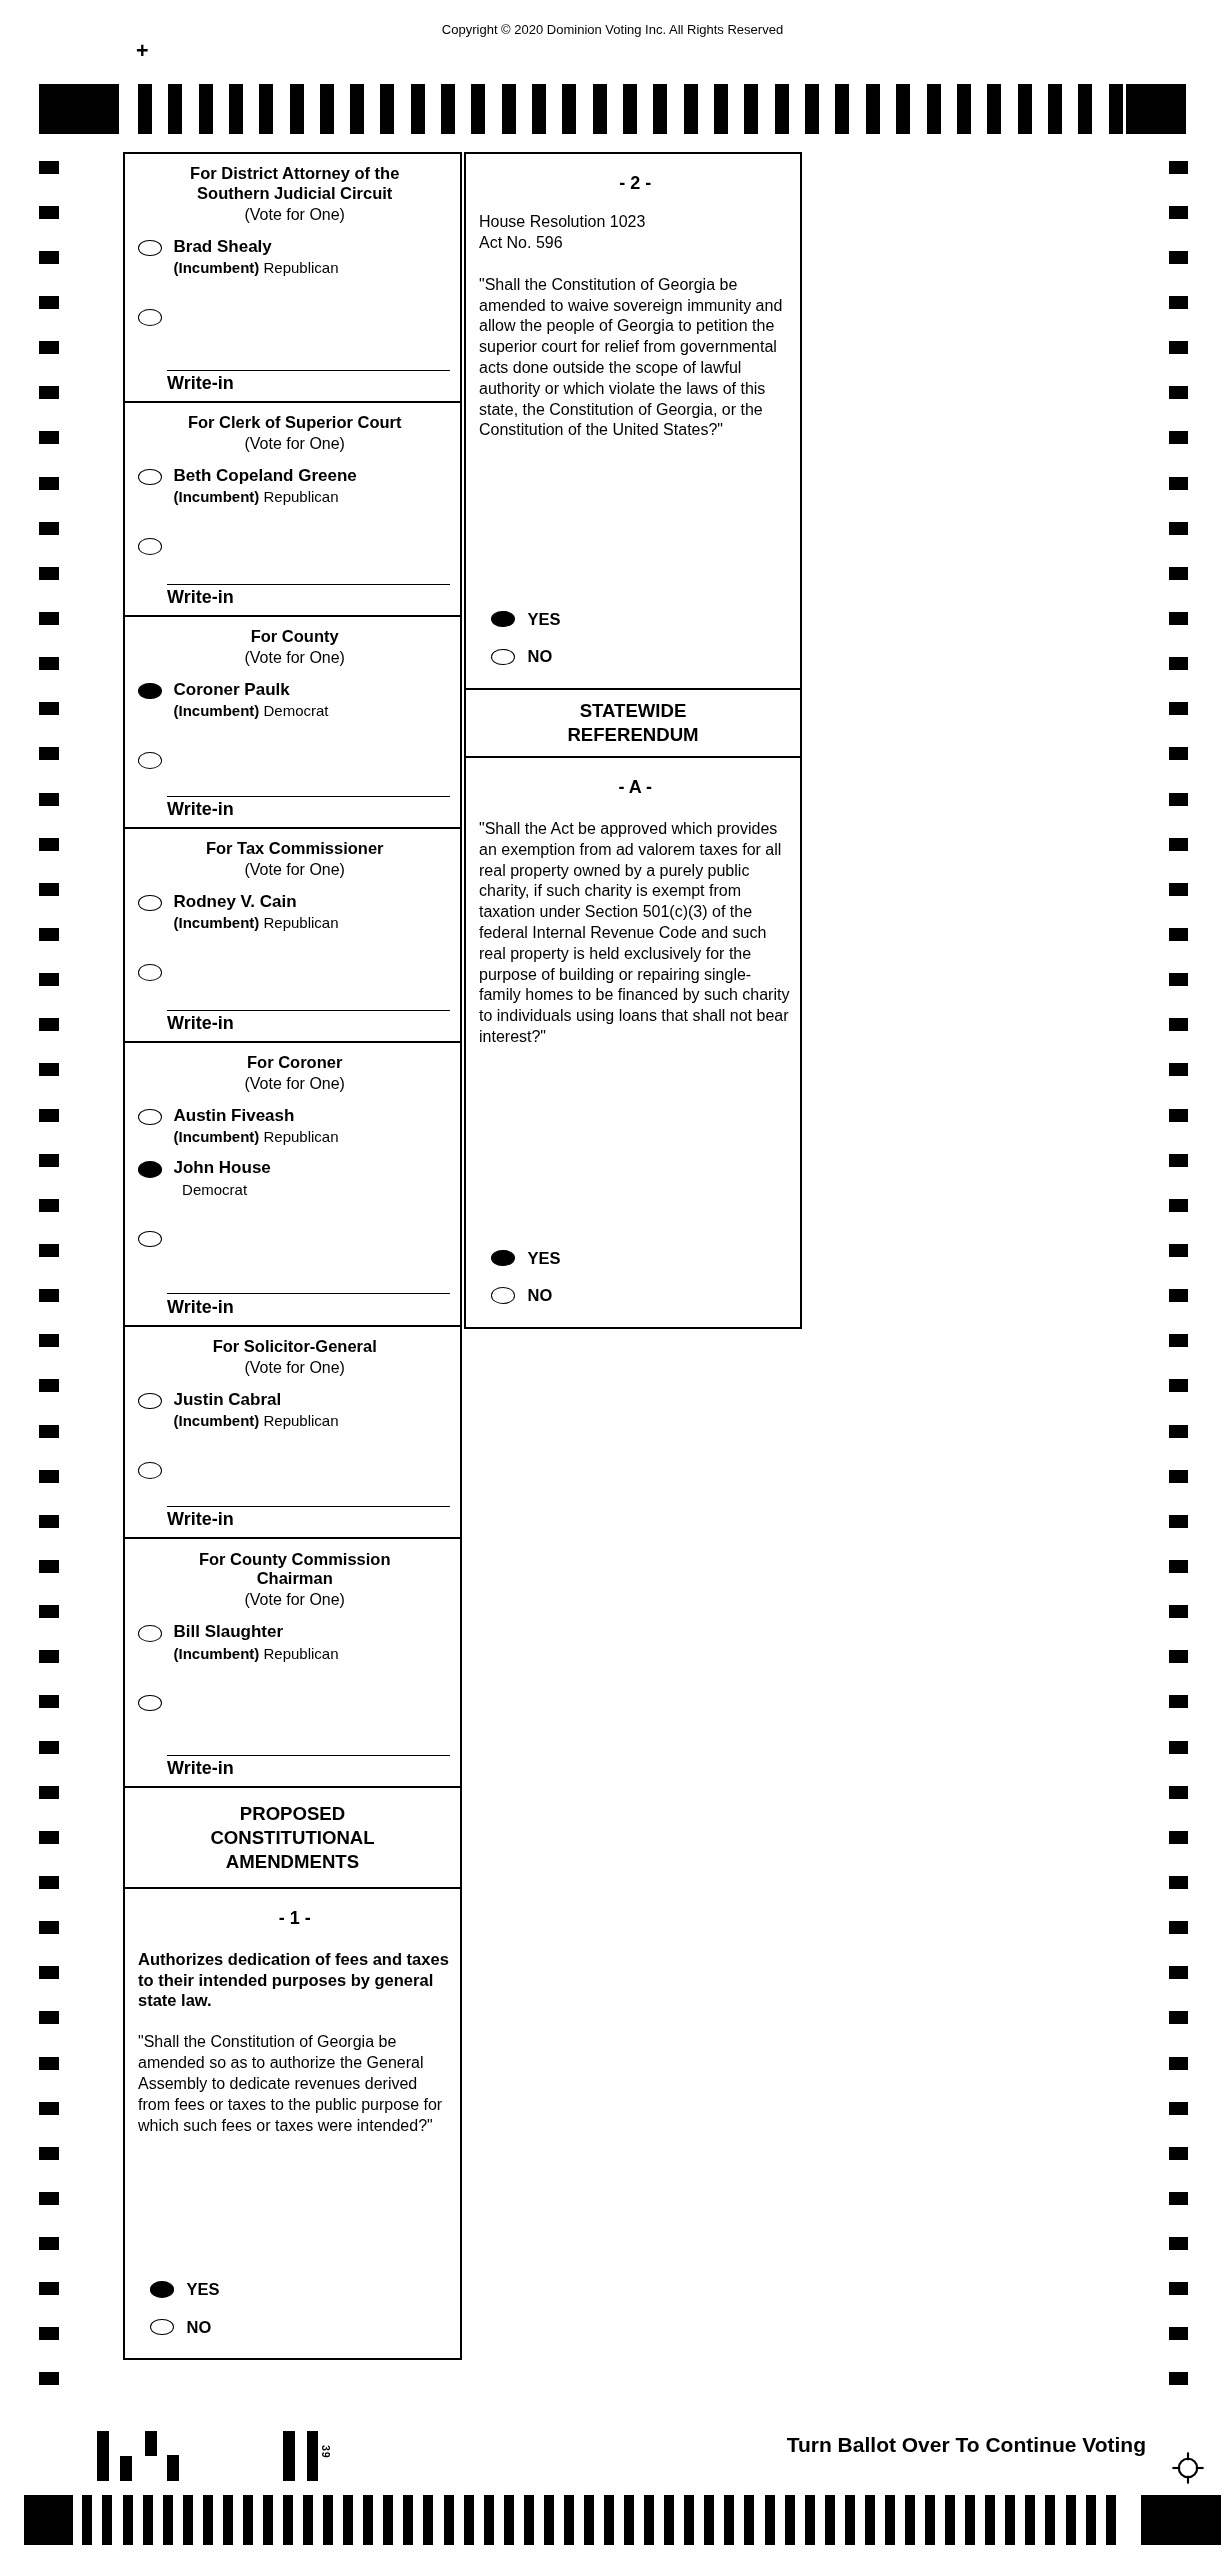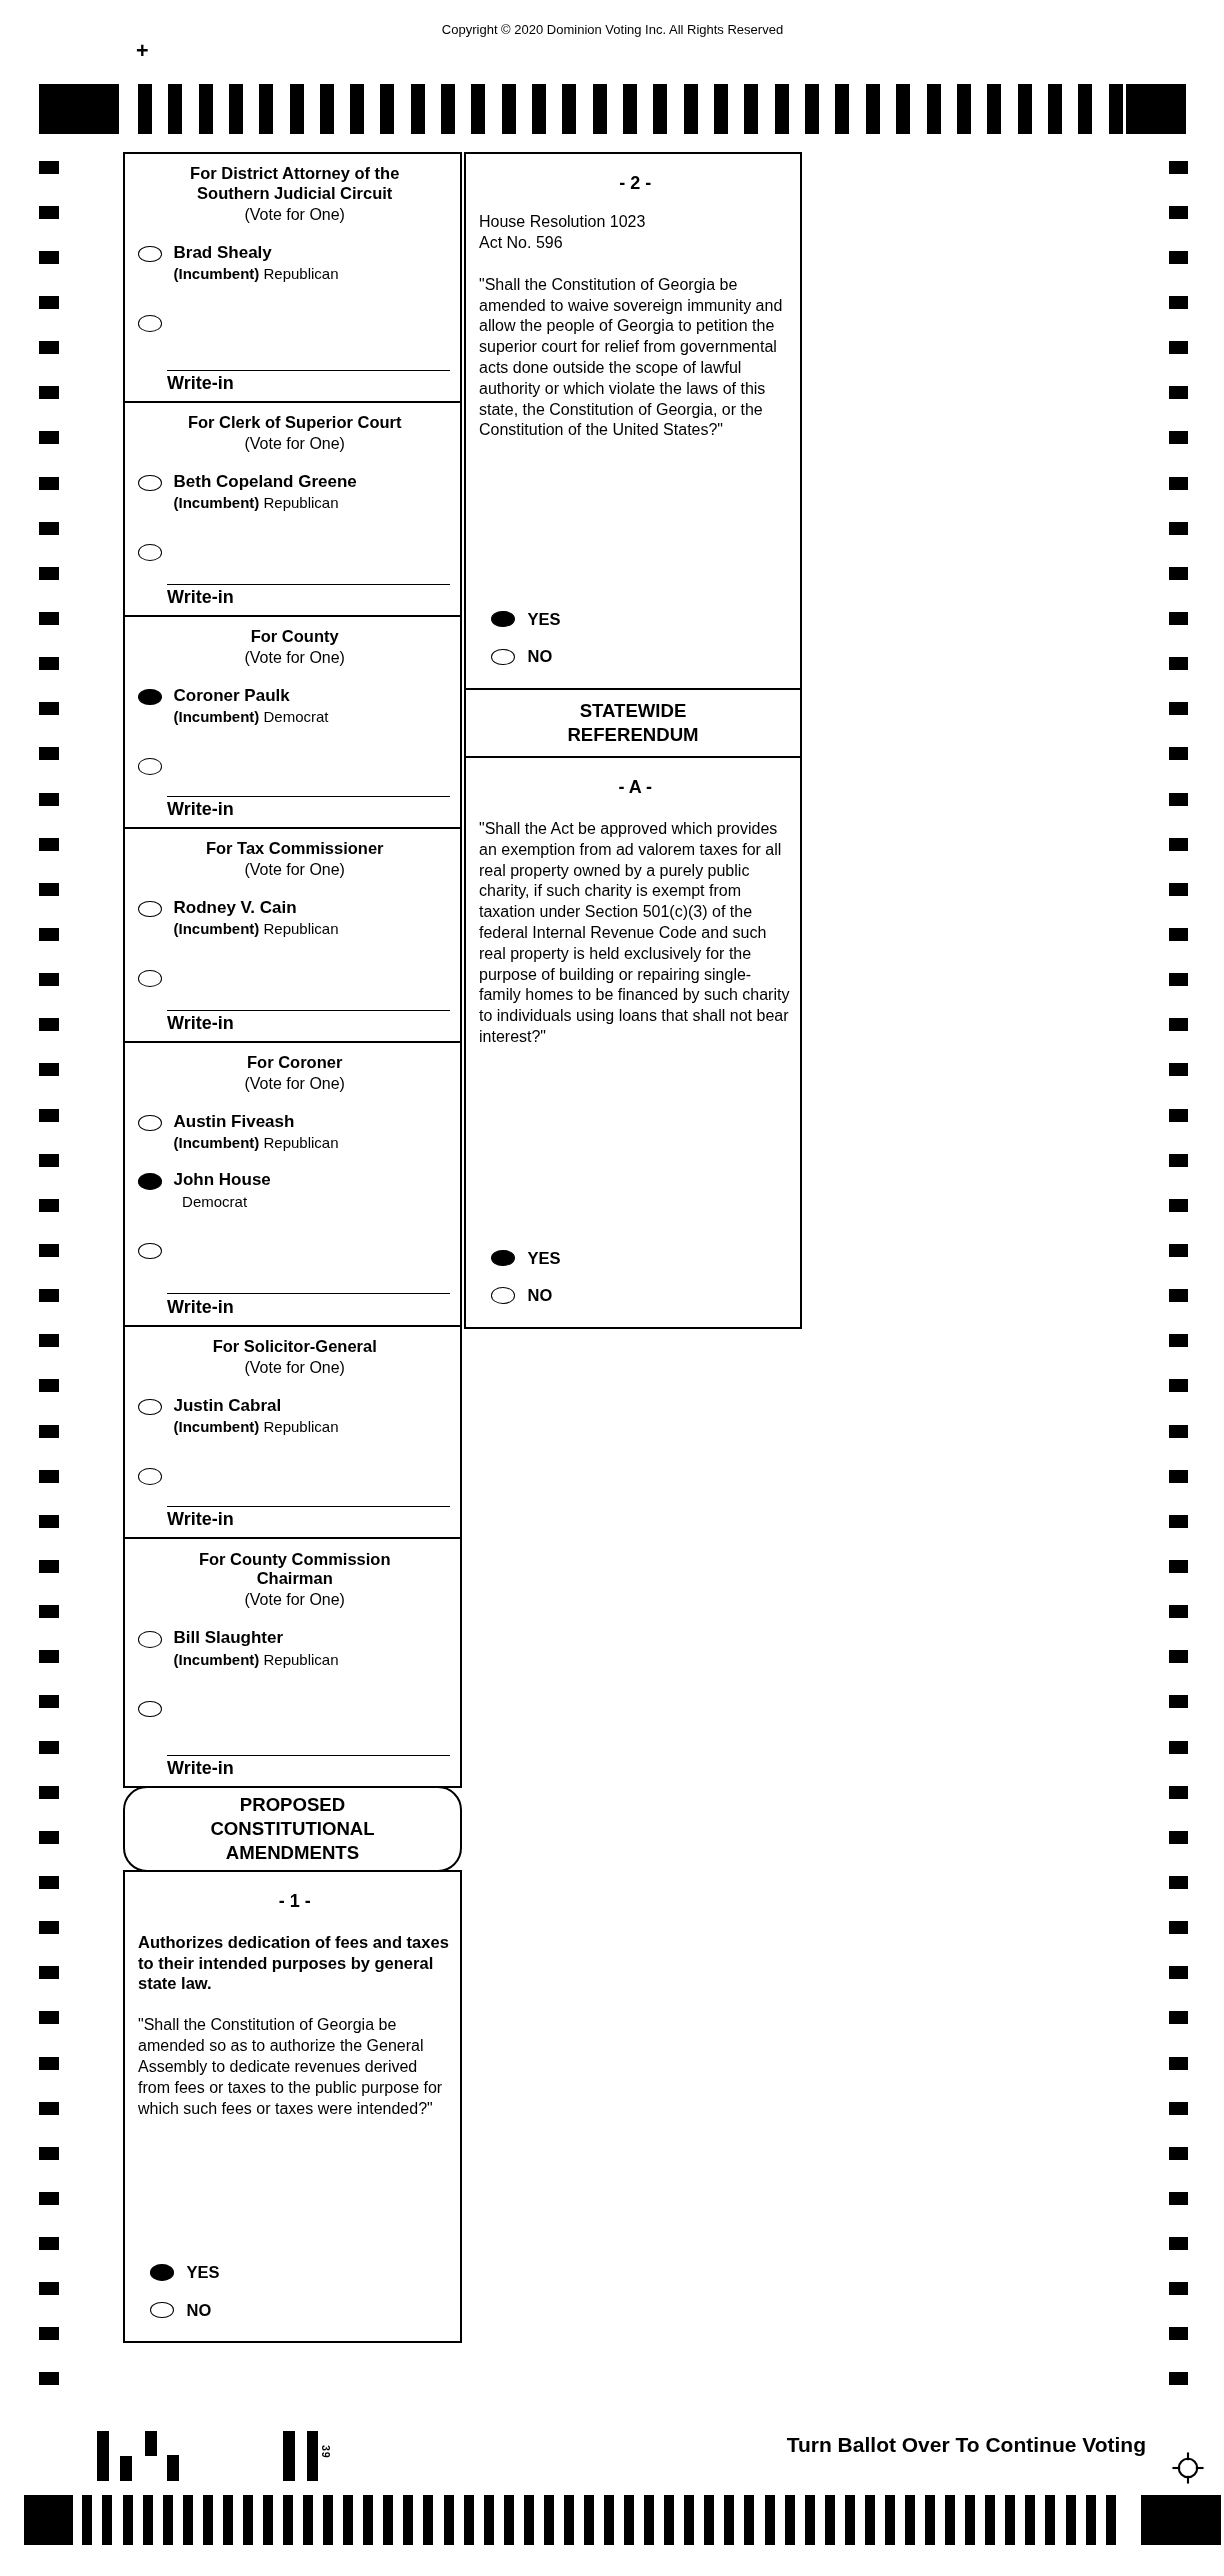--- a/index.html
+++ b/index.html
@@ -13,21 +13,21 @@
   .corner-plus{position:absolute;left:136px;top:39px;font-size:21.5px;font-weight:bold;}
   #ballot-left{position:absolute;left:123px;top:152px;width:339px;}
   #ballot-right{position:absolute;left:464px;top:152px;width:338px;}
   .box{
     border:2.1px solid #000;box-sizing:border-box;background:#fff;
     display:flex;flex-direction:column;padding:7.2px 8.6px 5.7px 13px;position:relative;
   }
   .box + .box{margin-top:-2.1px;}
   .c-title{font-weight:bold;font-size:16.5px;line-height:1.2;text-align:center;max-width:265px;margin:2.9px auto 0;}
   .c-instr{font-size:16px;text-align:center;margin-top:2.1px;}
-  .cand-row{display:flex;align-items:flex-start;margin-top:22px;}
+  .cand-row{display:flex;align-items:flex-start;margin-top:16px;}
   .oval{width:24px;height:16.5px;border:1.4px solid #000;border-radius:50%;flex:0 0 auto;display:inline-block;background:#fff;box-sizing:border-box;}
   .oval.filled{background:#000;}
   .cand-text{margin-left:11.5px;margin-top:-2.9px;}
   .cand-name{font-size:17px;font-weight:bold;line-height:1.15;}
   .cand-detail{font-size:15px;margin-top:2.9px;}
   .cand-detail.party-only{padding-left:8.6px;}
   .empty-row{margin-top:33px;line-height:0;}
   .writein{margin-top:auto;padding-top:7.2px;}
   .writein-line{border-top:1.4px solid #000;margin-left:29px;margin-right:1.4px;height:0;}
   .writein-label{font-size:18px;font-weight:bold;padding:2.1px 0 1.4px 29px;}
@@ -370,21 +370,21 @@
           <div class="cand-name">Bill Slaughter</div>
           <div class="cand-detail"><b>(Incumbent)</b> Republican</div>
         </div>
       </div>
       <div class="empty-row"><span class="oval"></span></div>
       <div class="writein">
         <div class="writein-line"></div>
         <div class="writein-label">Write-in</div>
       </div>
     </div>
-    <div class="box header-box" style="height: 86px; border-radius: 24px;">
+    <div class="box header-box" style="height: 103px;">
       <div class="header-text">PROPOSED CONSTITUTIONAL AMENDMENTS</div>
     </div>
     <div class="box measure" style="height: 473px;">
       <div class="m-number">- 1 -</div>
       <div class="m-summary">Authorizes dedication of fees and taxes to their intended purposes by general state law.</div>
       <div class="m-question">"Shall the Constitution of Georgia be amended so as to authorize the General Assembly to dedicate revenues derived from fees or taxes to the public purpose for which such fees or taxes were intended?"</div>
       <div class="choice-group">
         <div class="choice-row">
           <span class="oval filled"></span>
           <span class="choice-label">YES</span>

